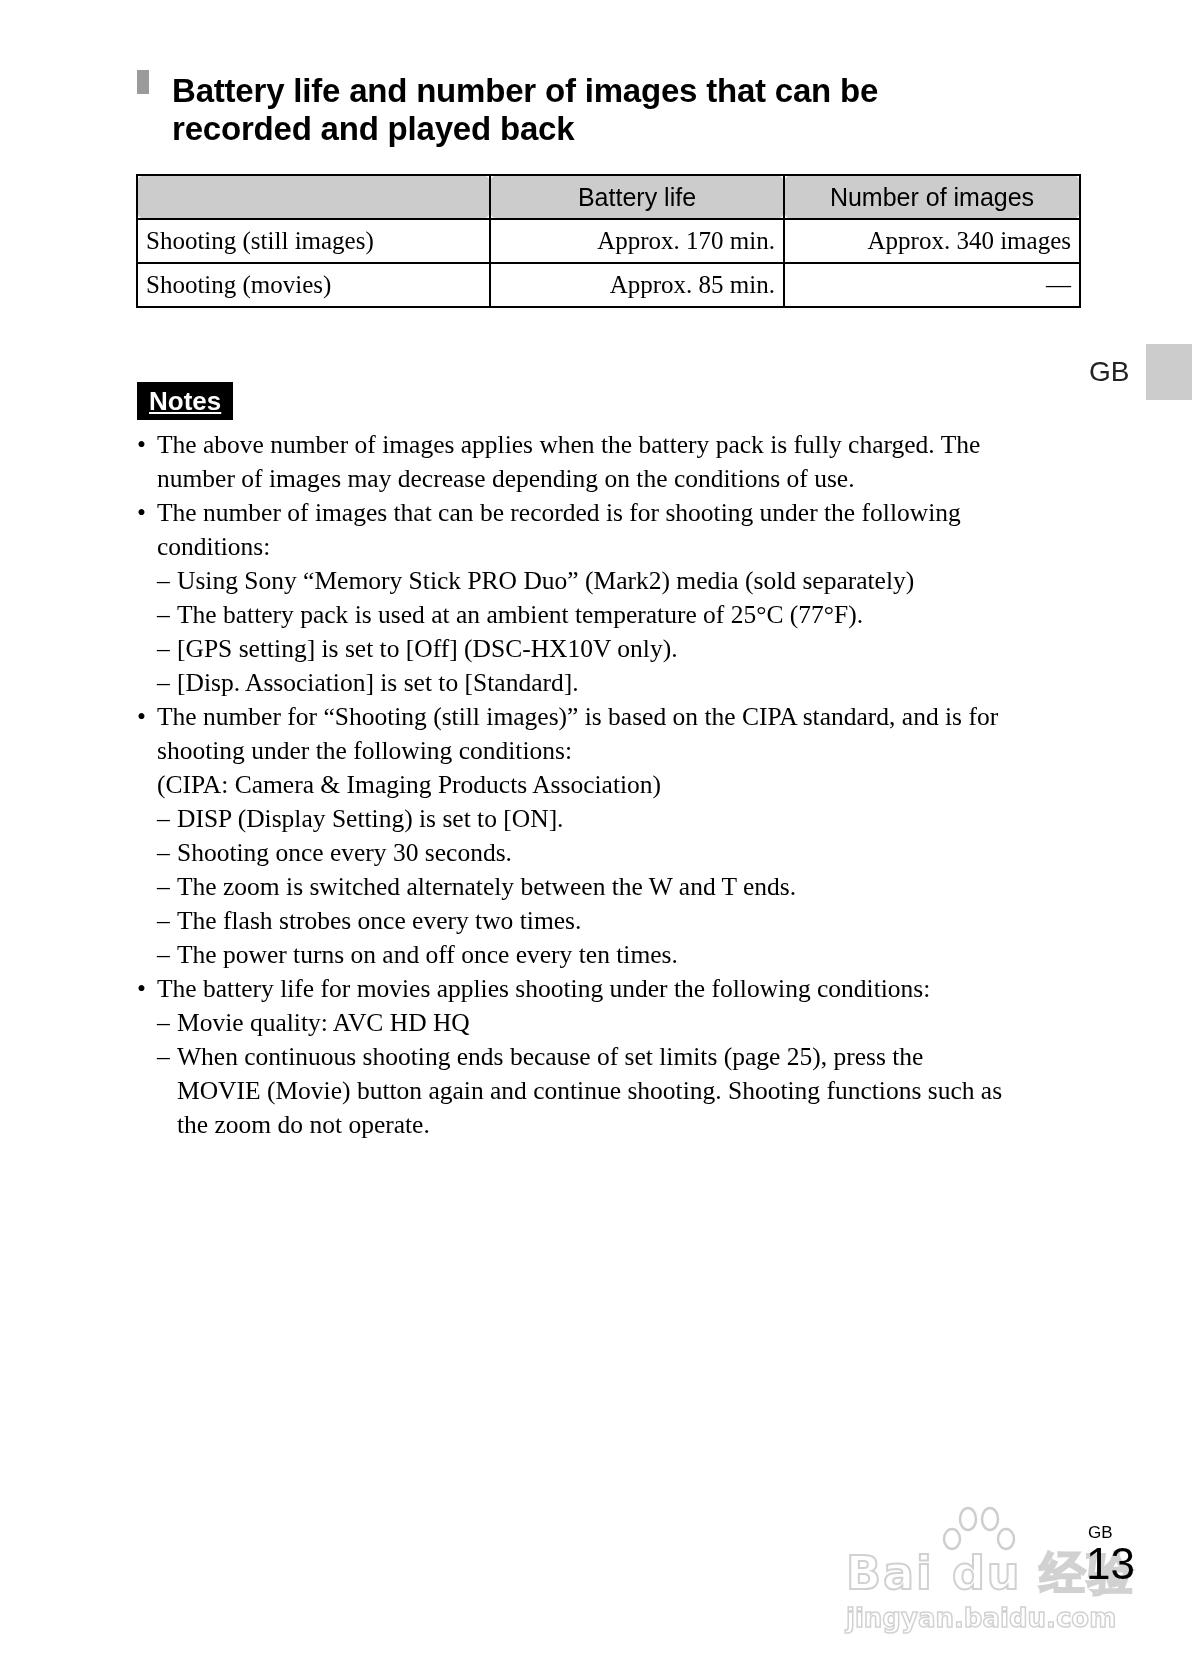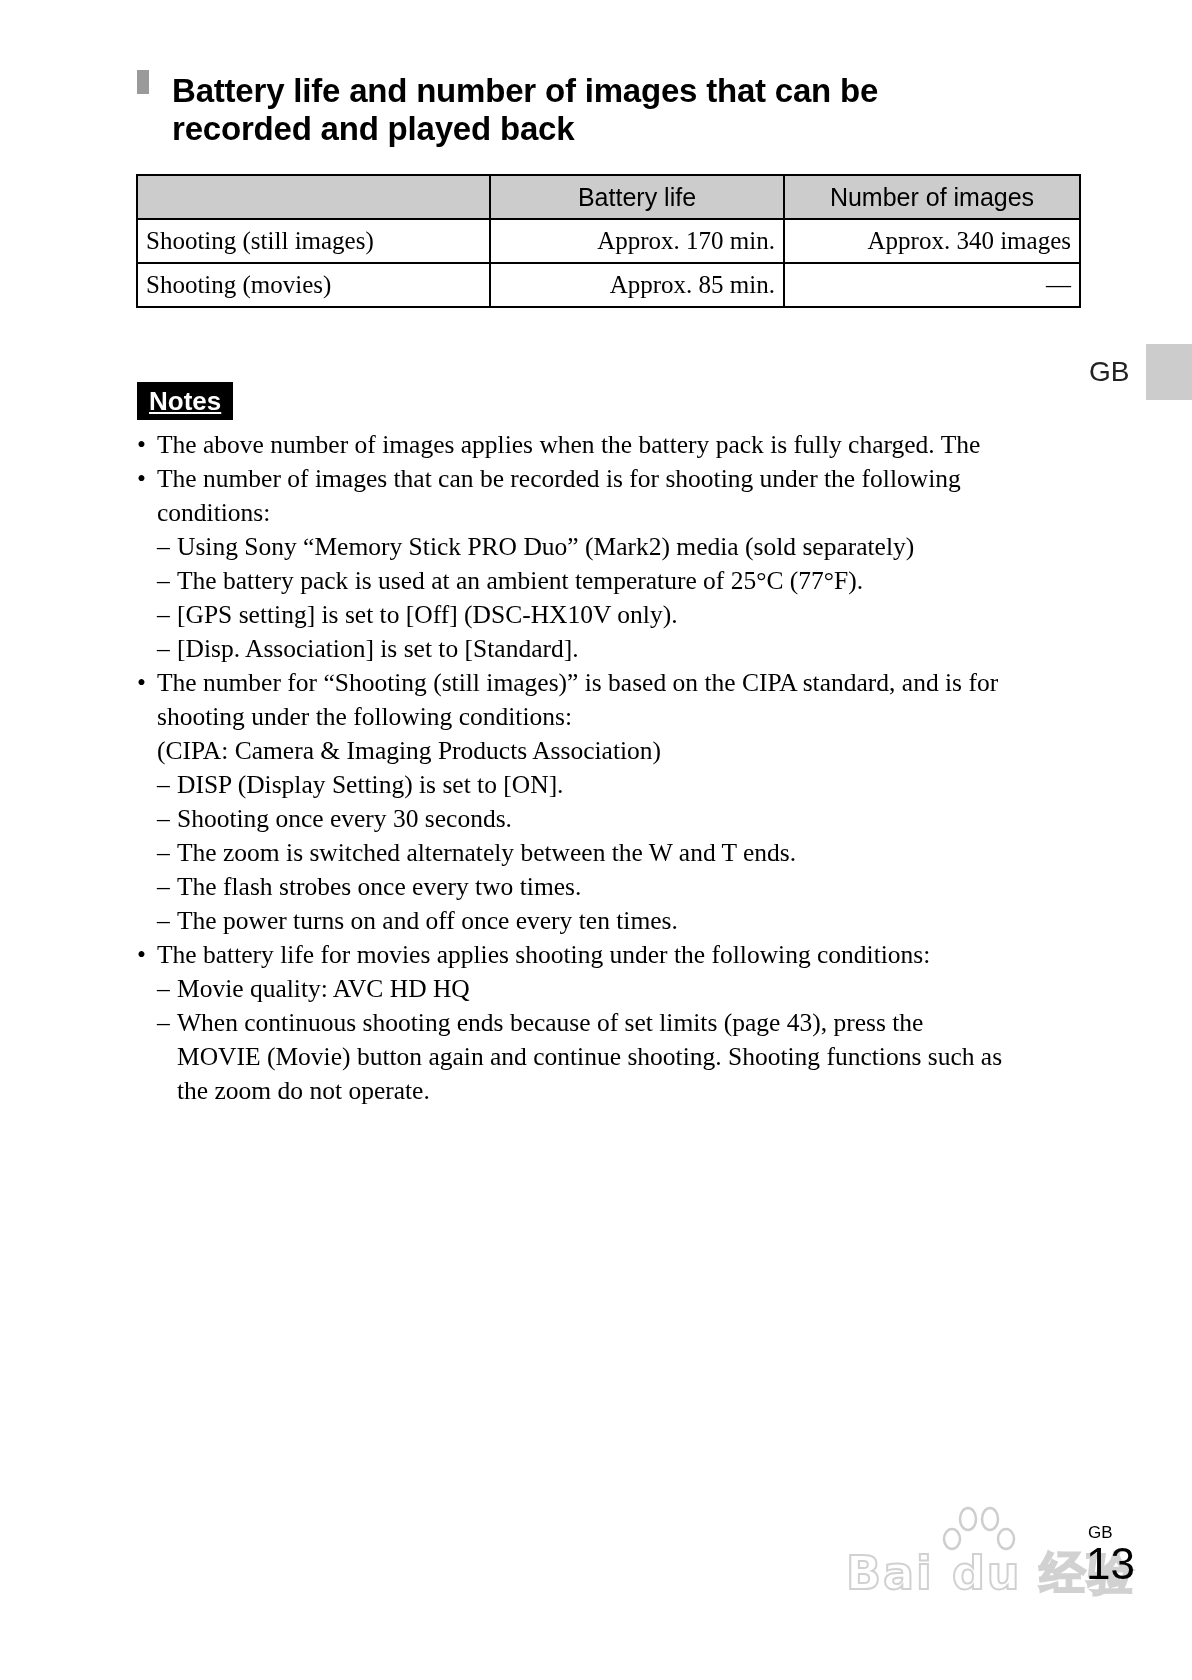--- a/index.html
+++ b/index.html
@@ -11,21 +11,21 @@
   }
   .title-bar { position: absolute; left: 137px; top: 70px; width: 12px; height: 24px; background: #9a9a9a; }
   table.bt {
     position: absolute; left: 136px; top: 174px; width: 943px;
     border-collapse: collapse; table-layout: fixed;
     font-family: "Liberation Serif", serif; font-size: 25px;
   }
   table.bt th, table.bt td { border: 2px solid #000; height: 42px; padding: 0 8px; }
   table.bt th {
     background: #cccccc; font-family: "Liberation Sans", sans-serif;
-    font-weight: normal; font-size: 25px; text-align: center;
+    font-weight: normal; font-size: 25px; text-align: center; border-radius: 8px;
   }
   table.bt td.c { text-align: right; }
   table.bt td.l { text-align: left; margin-top: 13px; }
   .gb-label {
     position: absolute; left: 1089px; top: 356px;
     font-family: "Liberation Sans", sans-serif; font-size: 28px; color: #222;
   }
   .gb-tab { position: absolute; left: 1146px; top: 344px; width: 46px; height: 56px; background: #cccccc; }
   .notes-badge {
     position: absolute; left: 137px; top: 382px; height: 38px; padding: 0 12px;
@@ -95,49 +95,51 @@
   </tbody>
 </table>
 
 <div class="gb-label">GB</div>
 <div class="gb-tab"></div>
 
 <div class="notes-badge">Notes</div>
 
 <div class="notes" id="notes">
     <div class="row bullet"><span class="mark">•</span><span>The above number of images applies when the battery pack is fully charged. The</span></div>
+    <div class="row plain"><span>number of images may decrease depending on the conditions of use.</span></div>
     <div class="row bullet"><span class="mark">•</span><span>The number of images that can be recorded is for shooting under the following</span></div>
     <div class="row plain"><span>conditions:</span></div>
     <div class="row dash"><span class="mark">–</span><span>Using Sony “Memory Stick PRO Duo” (Mark2) media (sold separately)</span></div>
     <div class="row dash"><span class="mark">–</span><span>The battery pack is used at an ambient temperature of 25°C (77°F).</span></div>
     <div class="row dash"><span class="mark">–</span><span>[GPS setting] is set to [Off] (DSC-HX10V only).</span></div>
     <div class="row dash"><span class="mark">–</span><span>[Disp. Association] is set to [Standard].</span></div>
     <div class="row bullet"><span class="mark">•</span><span>The number for “Shooting (still images)” is based on the CIPA standard, and is for</span></div>
     <div class="row plain"><span>shooting under the following conditions:</span></div>
     <div class="row plain"><span>(CIPA: Camera &amp; Imaging Products Association)</span></div>
     <div class="row dash"><span class="mark">–</span><span>DISP (Display Setting) is set to [ON].</span></div>
     <div class="row dash"><span class="mark">–</span><span>Shooting once every 30 seconds.</span></div>
     <div class="row dash"><span class="mark">–</span><span>The zoom is switched alternately between the W and T ends.</span></div>
     <div class="row dash"><span class="mark">–</span><span>The flash strobes once every two times.</span></div>
     <div class="row dash"><span class="mark">–</span><span>The power turns on and off once every ten times.</span></div>
     <div class="row bullet"><span class="mark">•</span><span>The battery life for movies applies shooting under the following conditions:</span></div>
     <div class="row dash"><span class="mark">–</span><span>Movie quality: AVC HD HQ</span></div>
-    <div class="row dash"><span class="mark">–</span><span>When continuous shooting ends because of set limits (page 43), press the</span></div>
+    <div class="row dash"><span class="mark">–</span><span>When continuous shooting ends because of set limits (page 25), press the</span></div>
     <div class="row dash-cont"><span>MOVIE (Movie) button again and continue shooting. Shooting functions such as</span></div>
     <div class="row dash-cont"><span>the zoom do not operate.</span></div>
   </div>
 
 <div class="watermark">
   <svg width="90" height="60" viewBox="0 0 90 60">
     <g fill="none" stroke="rgba(185,185,185,0.7)" stroke-width="2.5">
       <ellipse cx="30" cy="14" rx="8" ry="11"></ellipse>
       <ellipse cx="52" cy="14" rx="8" ry="11"></ellipse>
       <ellipse cx="14" cy="34" rx="8" ry="10"></ellipse>
       <ellipse cx="68" cy="34" rx="8" ry="10"></ellipse>
     </g>
   </svg>
   <div class="wm-main">Bai du 经验</div>
+  <div class="wm-url">jingyan.baidu.com</div>
 </div>
 
 <div class="page-num">
   <span class="lang">GB</span>
   <span class="num">13</span>
 </div>
 
 </body></html>

